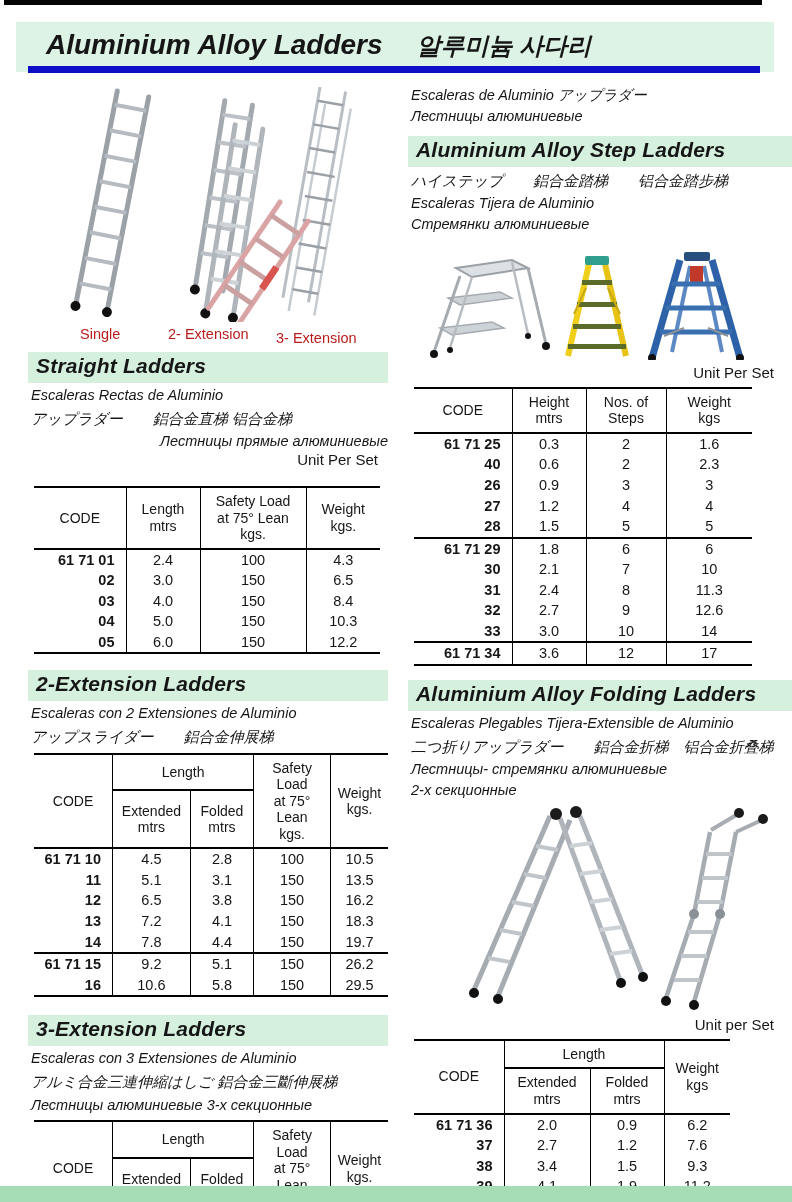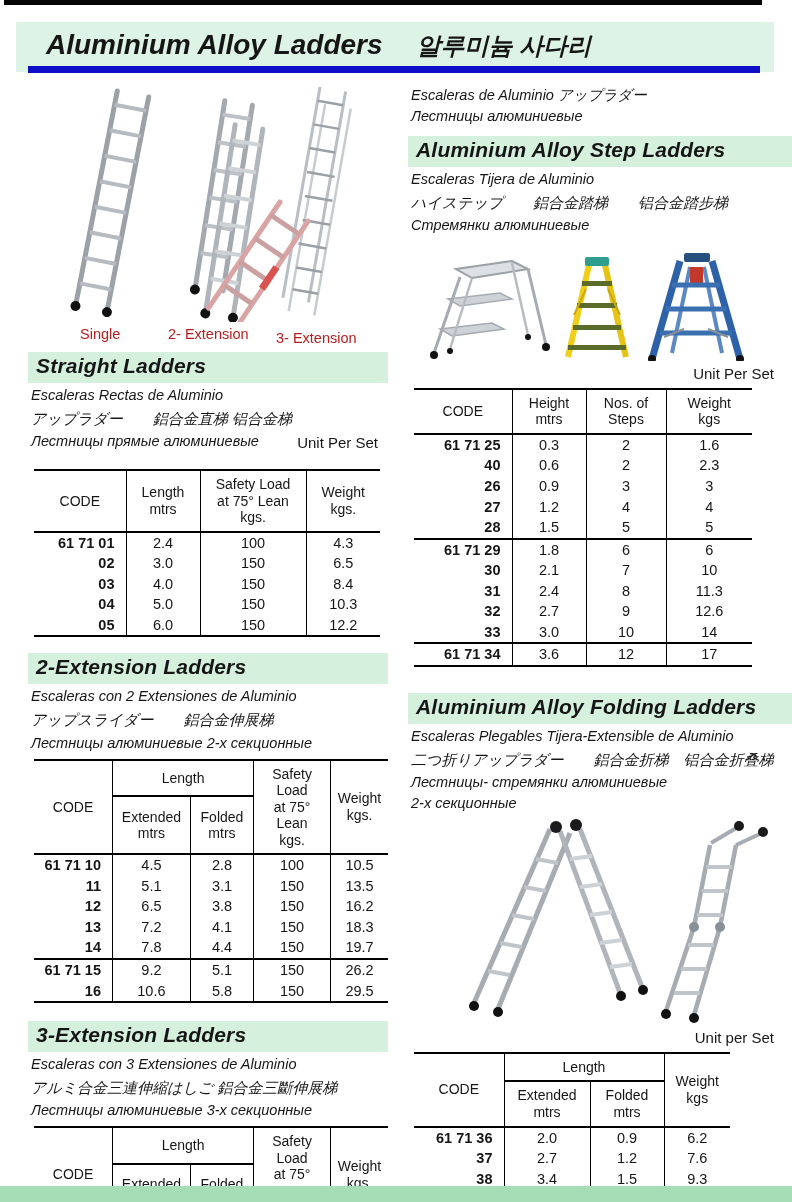--- a/index.html
+++ b/index.html
@@ -16,21 +16,21 @@
 
   .col-left  { position:absolute; left:28px;  top:84px; width:360px; }
   .col-right { position:absolute; left:408px; top:84px; width:384px; }
 
   .section-band {
     background:#d5f1de; font-style:italic; font-weight:bold; font-size:21px;
     padding:2px 8px 5px 8px; margin:6px 0 3px 0; letter-spacing:0.2px; white-space:nowrap;
   }
   .sub    { margin:2px 0 2px 3px; font-size:14.5px; line-height:1.3;font-style:italic; }
   .sub-ja { font-size:15px; margin:4px 0 4px 3px; }
-  .sub-row { display:flex; justify-content:space-between; align-items:flex-end; margin:2px 0 18px 3px; }
+  .sub-row { display:flex; justify-content:space-between; align-items:flex-end; margin:2px 0 18px 3px;flex-direction:column; }
   .sub-row .sub { margin:0; }
   .unit-label { font-size:15px; white-space:nowrap; padding-right:10px; }
   .unit-row { text-align:right; font-size:15px; margin:0 18px 2px 0; }
 
   .img-wrap { position:relative; }
   .img-labels { position:relative; height:20px; font-size:14.5px; color:#b91c1c; }
   .img-labels span { position:absolute; white-space:nowrap; }
   .lbl-0 { left:52px;  top:0; }
   .lbl-1 { left:140px; top:0; }
   .lbl-2 { left:248px; top:4px; }
@@ -209,21 +209,20 @@
             <td>6.0</td>
             <td>150</td>
             <td>12.2</td>
           </tr>
         </tbody>
     </table>
 
     <div class="section-band" style="margin-top:16px">2-Extension Ladders</div>
     <div class="sub">Escaleras con 2 Extensiones de Aluminio</div>
     <div class="sub sub-ja">アップスライダー　　鋁合金伸展梯</div>
-    <div class="sub">Лестницы алюминиевые 2-х секционные</div>
 
     <table class="cat-table">
       <colgroup>
           <col style="width:88px">
           <col style="width:80px">
           <col style="width:66px">
           <col style="width:86px">
           <col style="width:58px">
         </colgroup>
       <thead>
@@ -328,22 +327,22 @@
       </thead>
 
     </table>
   </div>
 
   <div class="col-right">
     <div class="sub">Escaleras de Aluminio アップラダー</div>
     <div class="sub">Лестницы алюминиевые</div>
 
     <div class="section-band" style="margin-top:10px">Aluminium Alloy Step Ladders</div>
+    <div class="sub sub-ja">ハイステップ　　鋁合金踏梯　　铝合金踏步梯</div>
     <div class="sub">Escaleras Tijera de Aluminio</div>
-    <div class="sub sub-ja">ハイステップ　　鋁合金踏梯　　铝合金踏步梯</div>
     <div class="sub">Стремянки алюминиевые</div>
 
     <svg width="360" height="124" viewBox="0 0 360 124" style="margin-left:8px">
 
       <g>
         <polygon points="40,32 96,24 112,32 56,41" fill="#dde1e5" stroke="#9aa0a6" stroke-width="2"></polygon>
         <polygon points="32,62 84,56 96,62 44,69" fill="#ced3d8" stroke="#a6abb1" stroke-width="1.5"></polygon>
         <polygon points="24,92 76,86 88,92 36,99" fill="#ced3d8" stroke="#a6abb1" stroke-width="1.5"></polygon>
         <line x1="44" y1="40" x2="18" y2="116" stroke="#a6abb1" stroke-width="3"></line>
         <line x1="56" y1="41" x2="34" y2="112" stroke="#b7bcc1" stroke-width="2.5"></line>
@@ -466,21 +465,21 @@
           </tr>
           <tr class="group-first">
             <td>61 71 34</td>
             <td>3.6</td>
             <td>12</td>
             <td>17</td>
           </tr>
         </tbody>
     </table>
 
-    <div class="section-band" style="margin-top:26px">Aluminium Alloy Folding Ladders</div>
+    <div class="section-band" style="margin-top:14px">Aluminium Alloy Folding Ladders</div>
     <div class="sub">Escaleras Plegables Tijera-Extensible de Aluminio</div>
     <div class="sub sub-ja">二つ折りアップラダー　　鋁合金折梯　铝合金折叠梯</div>
     <div class="sub">Лестницы- стремянки алюминиевые</div>
     <div class="sub">2-х секционные</div>
 
     <svg width="368" height="210" viewBox="0 0 368 210">
 
       <g>
         <line x1="142" y1="14" x2="66" y2="188" stroke="#a7acb2" stroke-width="5"></line>
         <line x1="162" y1="18" x2="90" y2="194" stroke="#a7acb2" stroke-width="5"></line>

